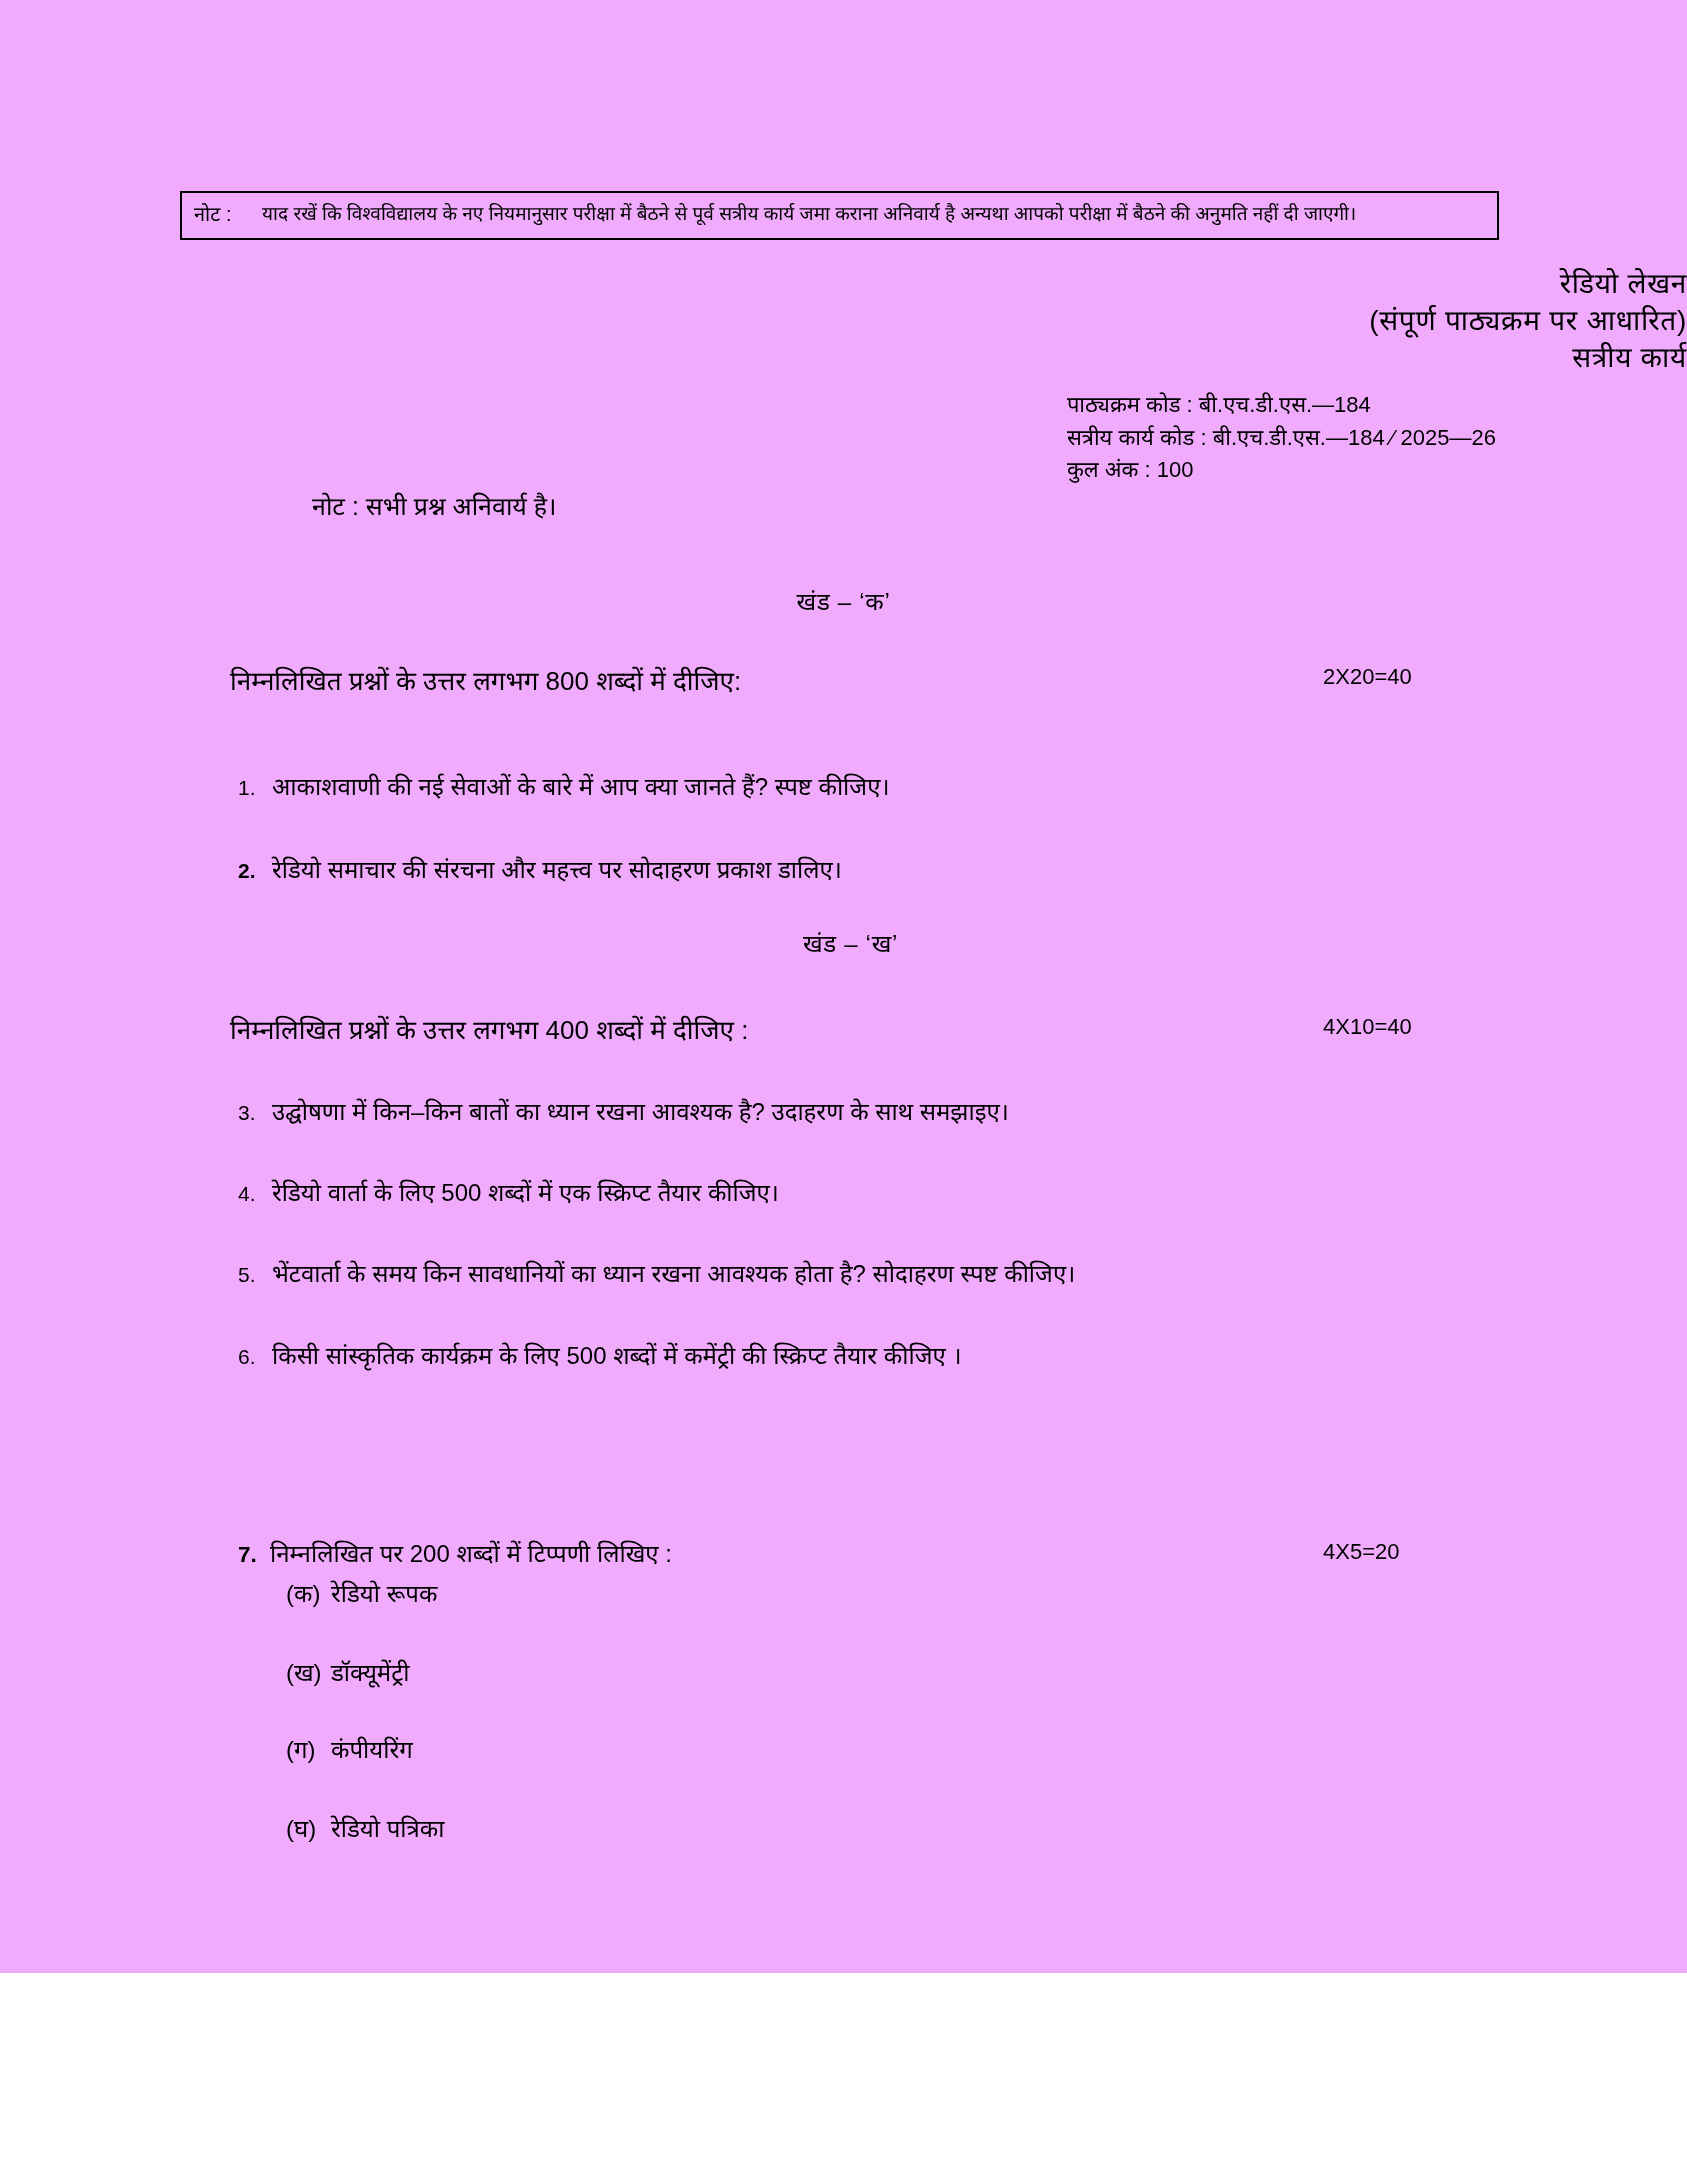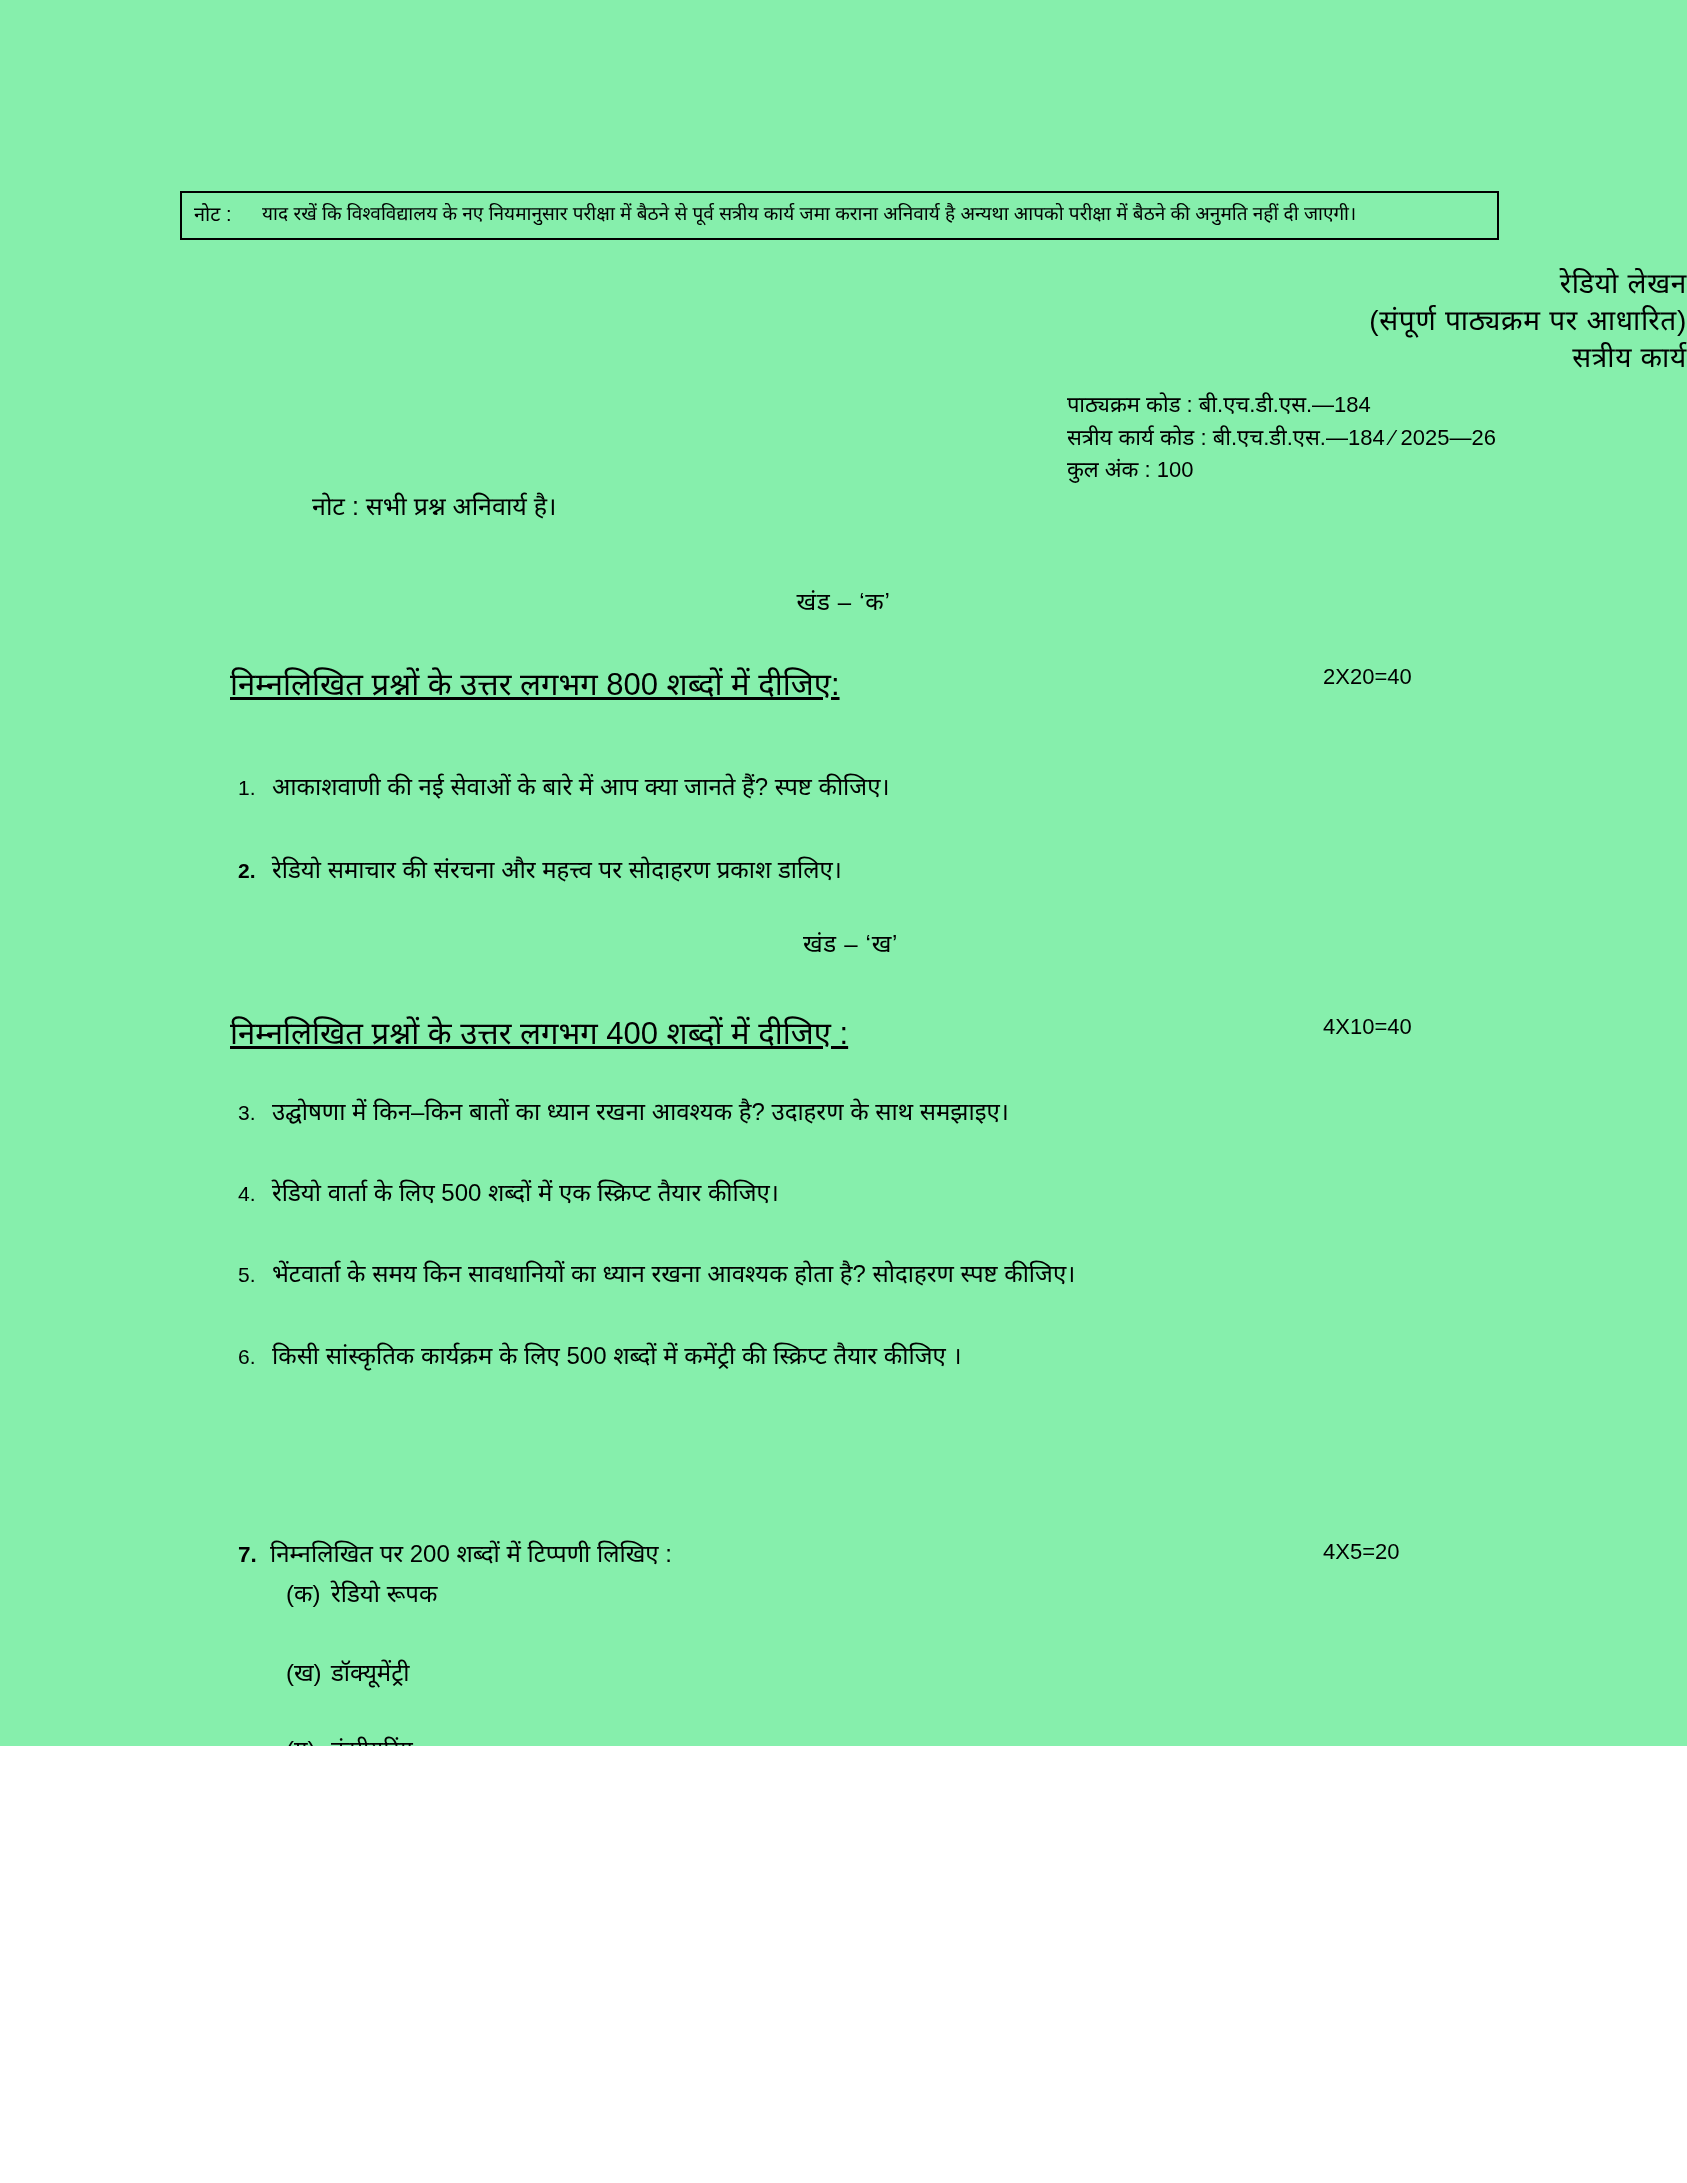--- a/index.html
+++ b/index.html
@@ -7,22 +7,22 @@
     padding: 0;
     background: #ffffff;
   }
   body {
     font-family: "Liberation Sans", "DejaVu Sans", sans-serif;
     color: #000000;
   }
   .page {
     position: relative;
     width: 1687px;
-    height: 1746px;
-    background: #86efac;
+    height: 1973px;
+    background: #f0abfc;
     box-sizing: border-box;
     padding: 0;
     overflow: hidden;
   }
 
   
   .note-box {
     position: absolute;
     left: 180px;
     top: 191px;
@@ -87,23 +87,22 @@
     left: 0;
     width: 100%;
     text-align: center;
     font-size: 24px;
     letter-spacing: 0.7px;
   }
 
   .instr {
     position: absolute;
     left: 230px;
-    font-size: 31px;
-    white-space: nowrap;
-    text-decoration: underline;
+    font-size: 26px;
+    white-space: nowrap;
   }
   .marks {
     position: absolute;
     left: 1323px;
     font-size: 22px;
     white-space: nowrap;
   }
 
   .q {
     position: absolute;

